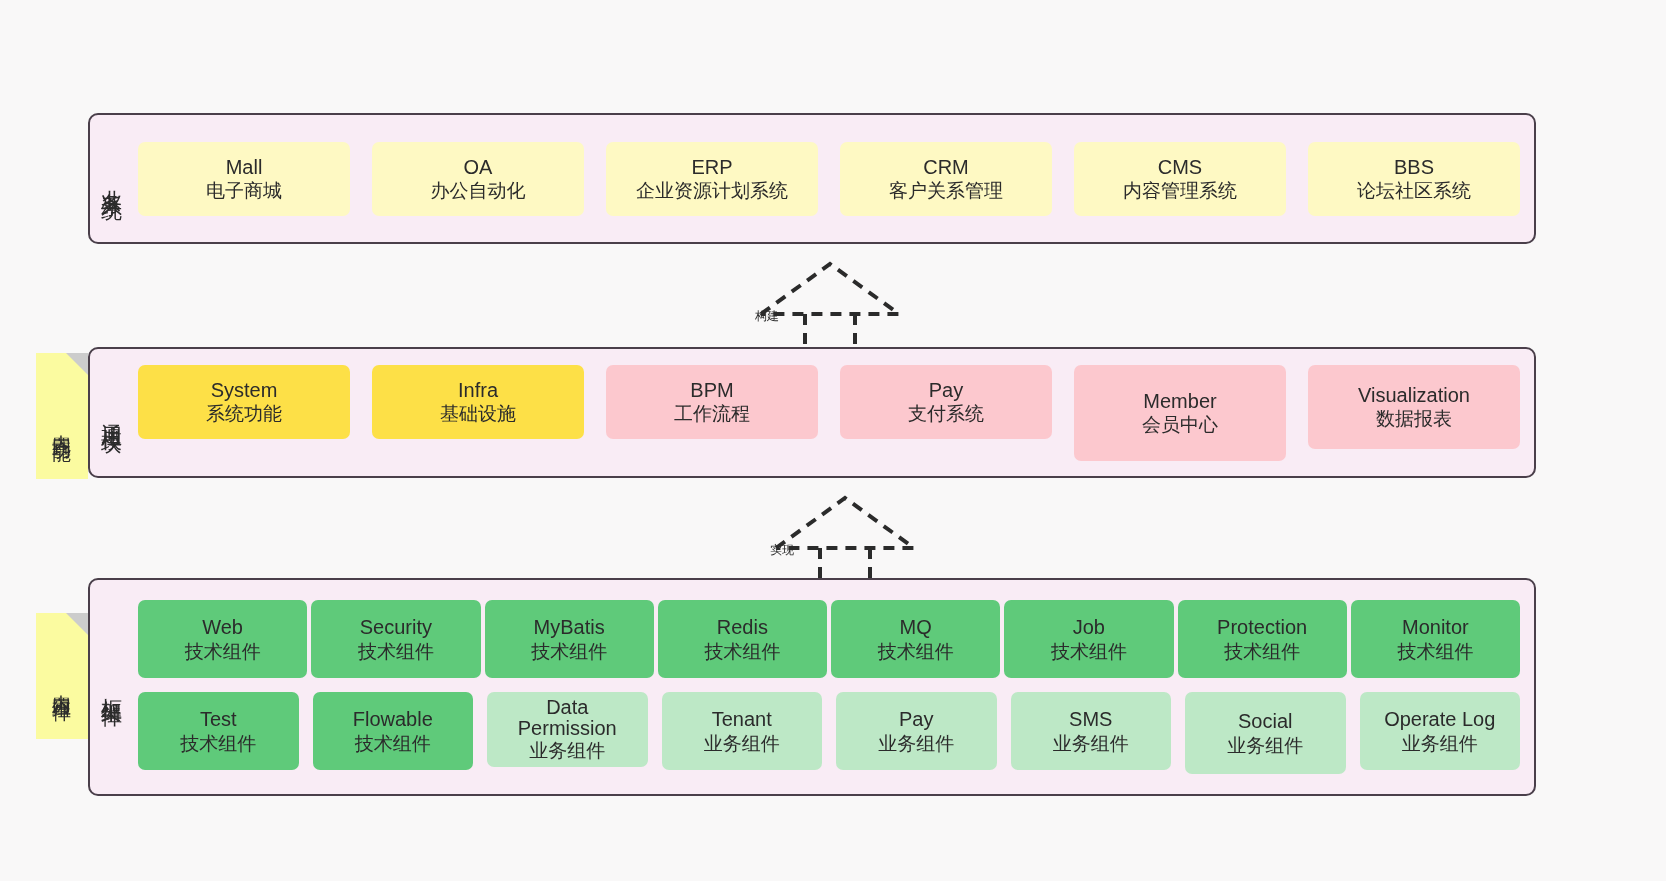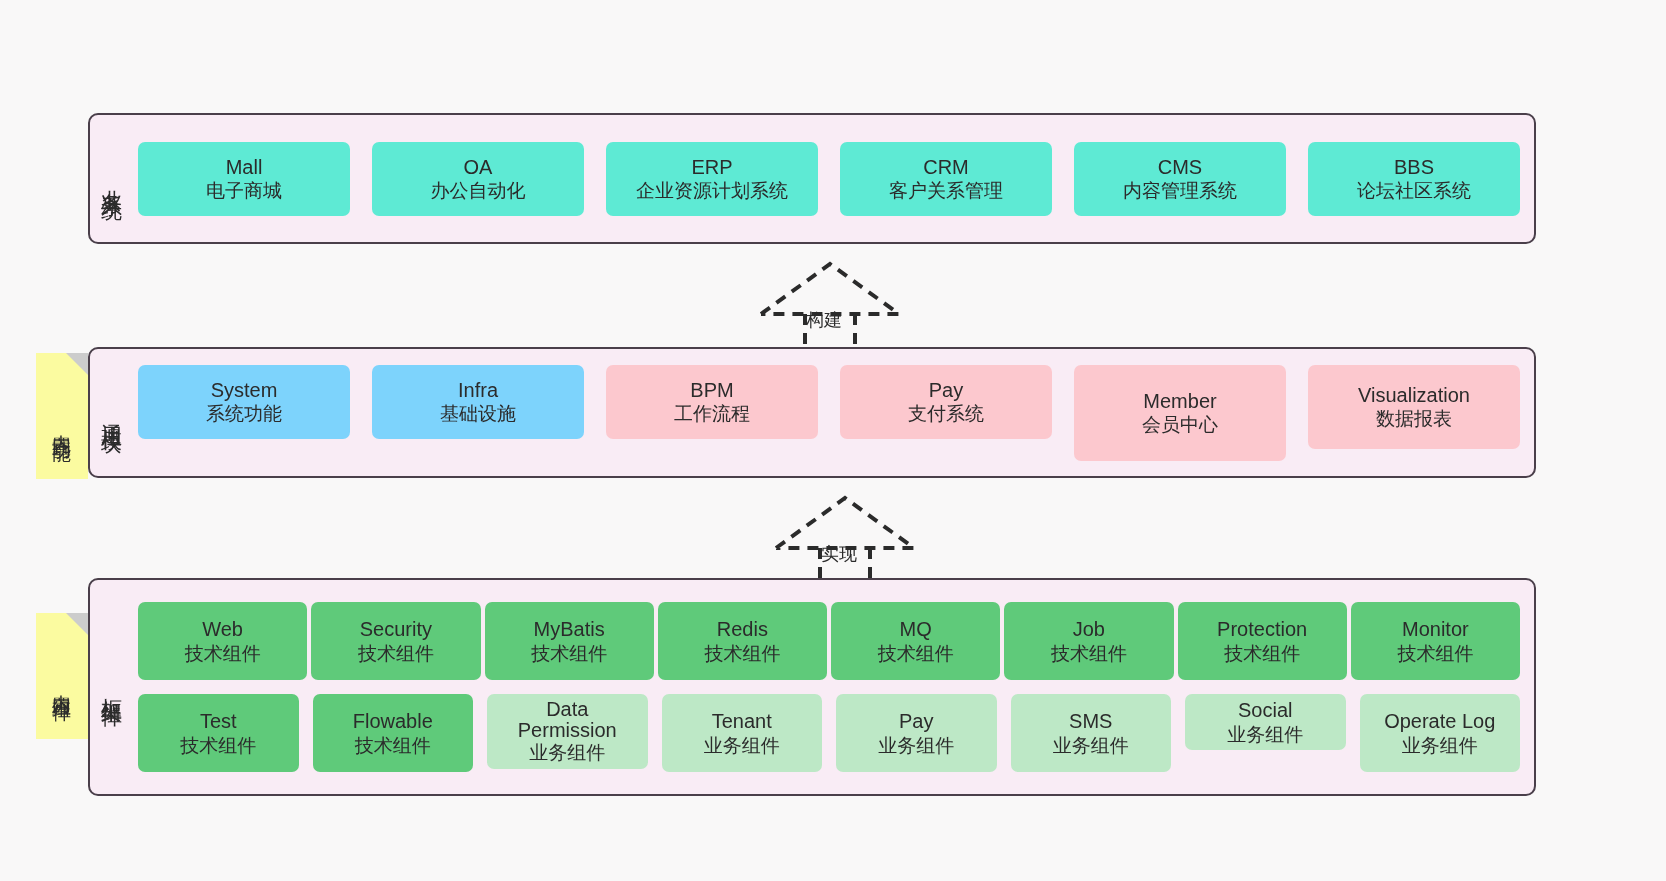--- a/index.html
+++ b/index.html
@@ -74,22 +74,22 @@
     text-align: center;
     color: #2b2b2b;
     line-height: 1.22;
     padding: 6px 8px;
     min-width: 0;
   }
   .node .t1 { font-size: 20px; }
   .node .t2 { font-size: 19px; }
 
   
-  .c-blue        { background: #5eead4; }
-  .c-red         { background: #7dd3fc; }
+  .c-blue        { background: #fef9c3; }
+  .c-red         { background: #fde047; }
   .c-pink        { background: #fcc8ce; }
   .c-green       { background: #5fca7a; }
   .c-lightgreen  { background: #bde8c6; }
 
   
   .sticky {
     position: absolute;
     box-sizing: border-box;
     background: #fbfba0;
     display: flex;
@@ -116,22 +116,21 @@
   .sticky .sticky-text { padding-top: 18px; }
 
   
   .connector {
     position: absolute;
   }
   .connector svg { display: block; overflow: visible; }
   .connector-label {
     position: absolute;
     left: 0; right: 12px;
-    text-align: center;
-    font-size: 18px;
+    font-size: 12px;
     color: #2b2b2b;
     user-select: none;
     white-space: nowrap;
   }
 </style>
 </head>
 <body>
 
 <div id="canvas">
 
@@ -288,21 +287,21 @@
           <span class="t2">业务组件</span>
         </div>
         <div class="node c-lightgreen" style="height:78px;">
           <span class="t1">Pay</span>
           <span class="t2">业务组件</span>
         </div>
         <div class="node c-lightgreen" style="height:78px;">
           <span class="t1">SMS</span>
           <span class="t2">业务组件</span>
         </div>
-        <div class="node c-lightgreen" style="height:56px;justify-content:center;">
+        <div class="node c-lightgreen" style="height:82px;justify-content:center;">
           <span class="t1">Social</span>
           <span class="t2">业务组件</span>
         </div>
         <div class="node c-lightgreen" style="height:78px;">
           <span class="t1">Operate Log</span>
           <span class="t2">业务组件</span>
         </div>
       </div>
 
     </div>

